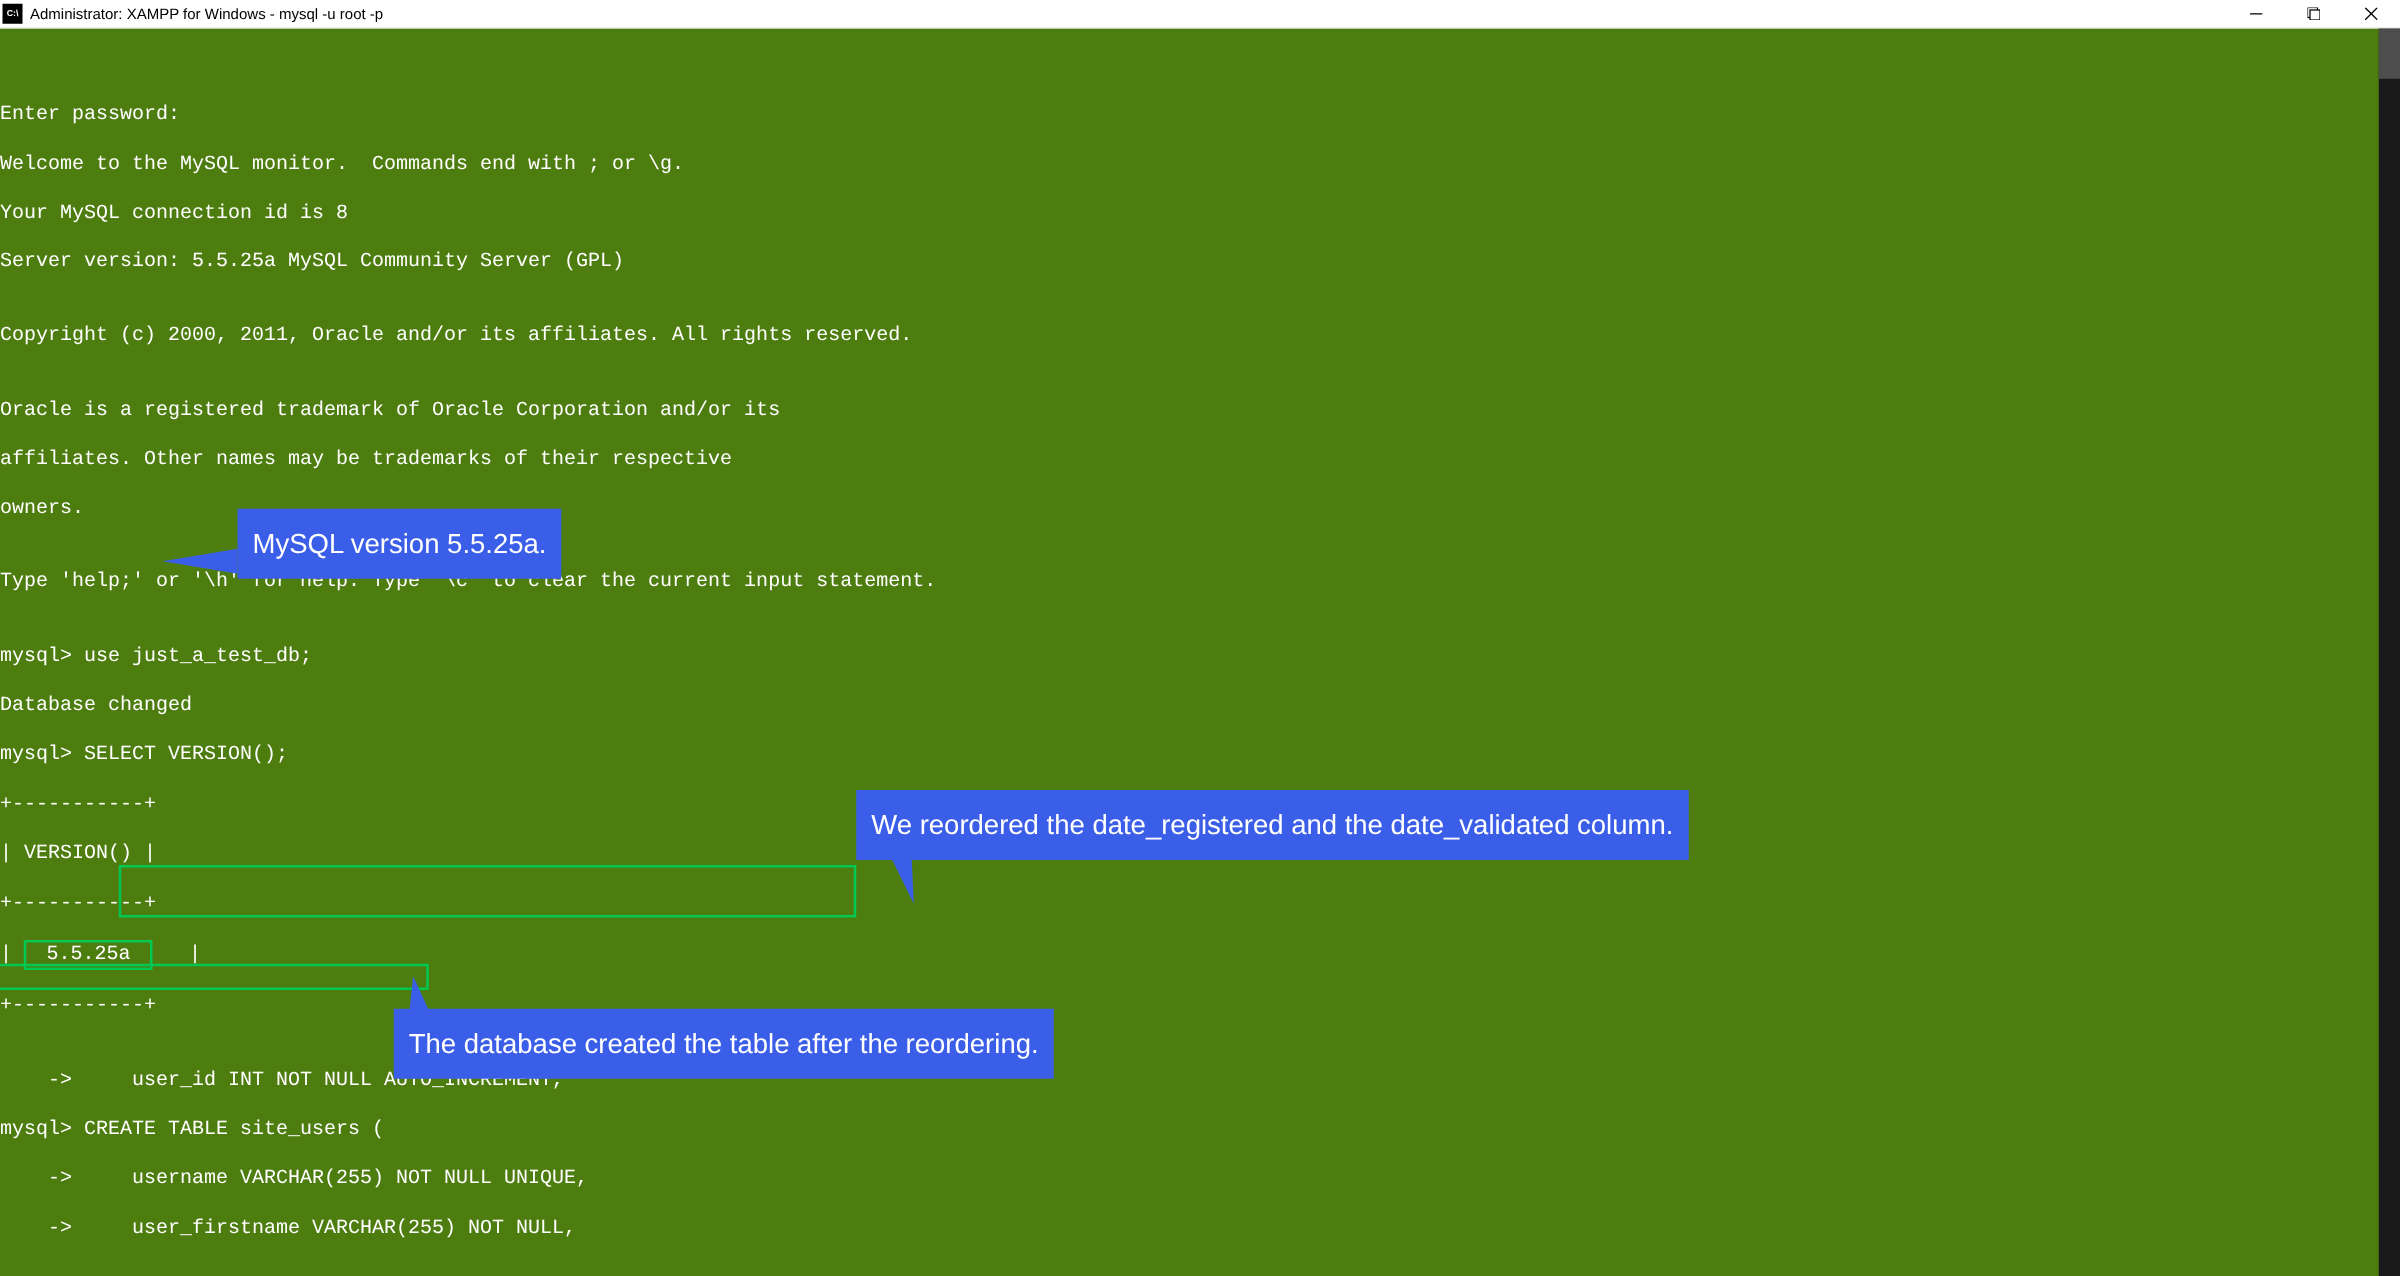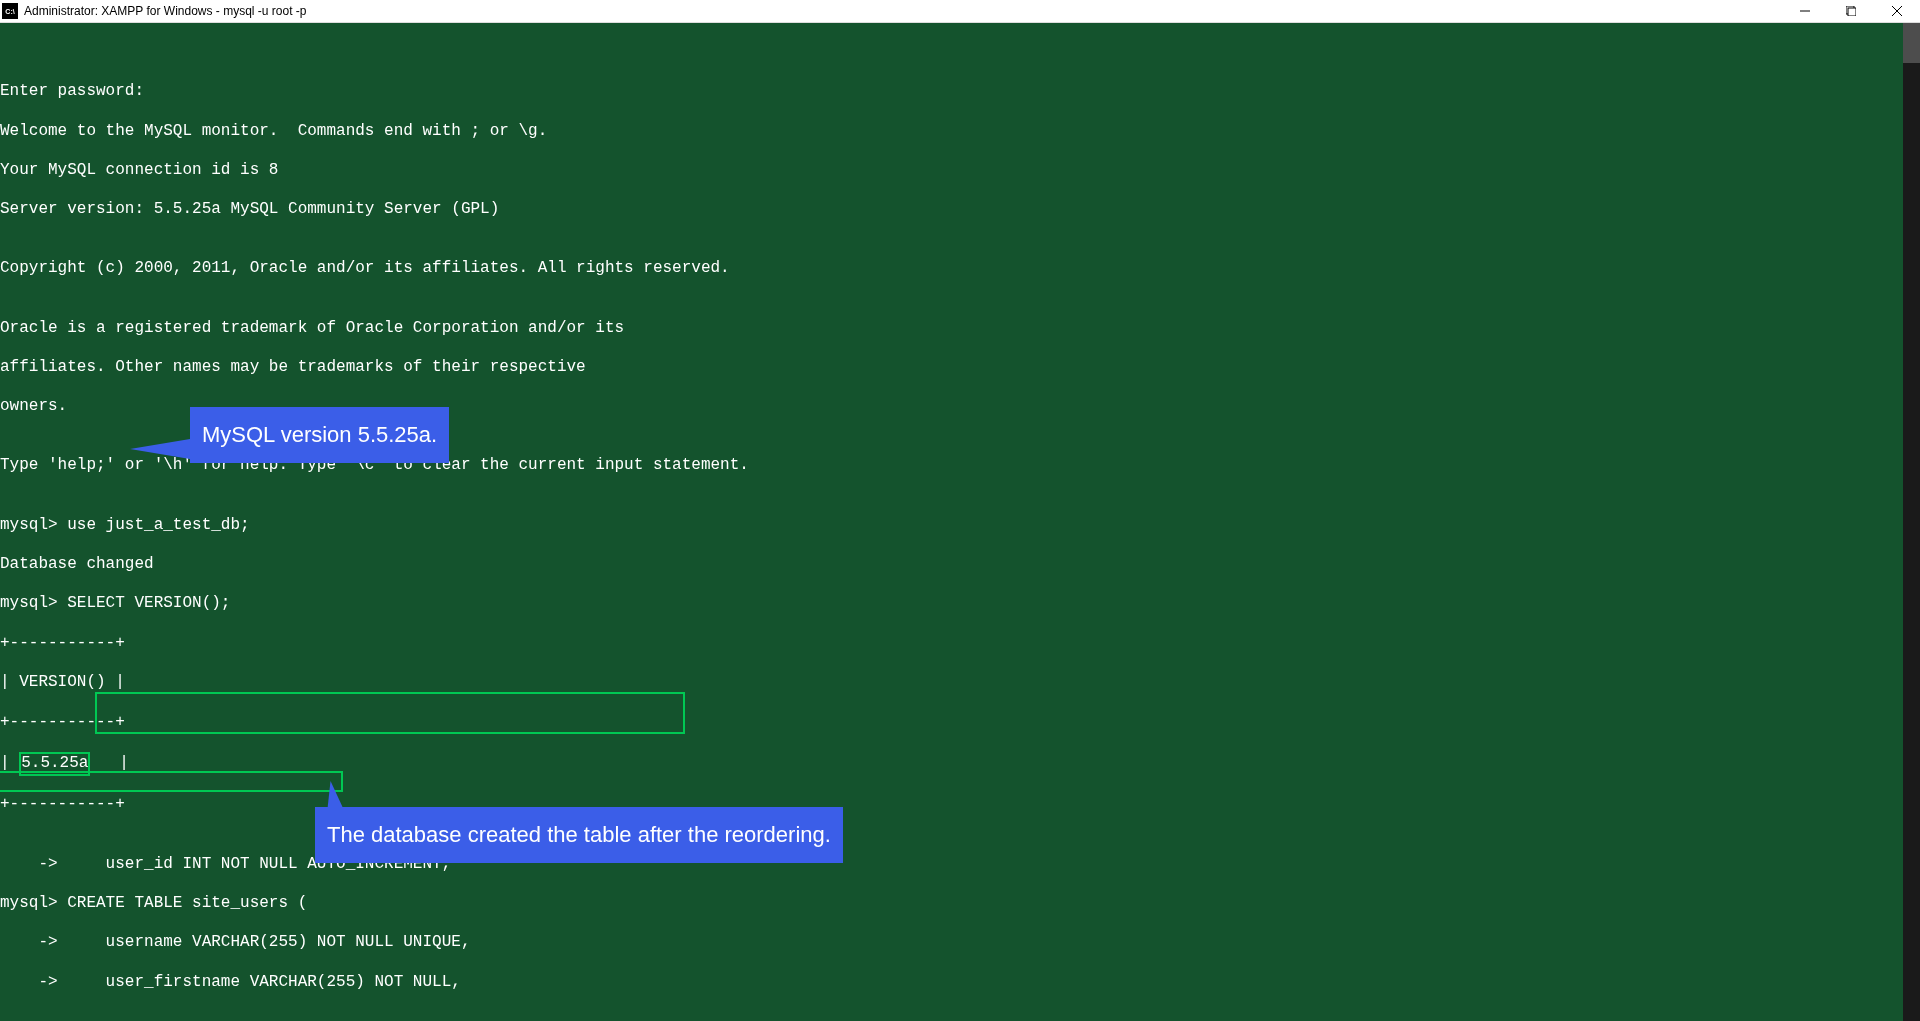--- a/index.html
+++ b/index.html
@@ -47,21 +47,21 @@
     width: 46px;
     height: 100%;
     display: flex;
     align-items: center;
     justify-content: center;
     font-family: 'Segoe UI', sans-serif;
     font-size: 11px;
     cursor: pointer;
   }
   .terminal {
-    background: #14532d;
+    background: #4d7c0f;
     color: #ffffff;
     font-size: 16px;
     line-height: 19.7px;
     padding: 0 0 0 0;
     height: calc(100% - 23px);
     position: relative;
     white-space: pre;
     font-family: 'Consolas', 'Courier New', monospace;
     letter-spacing: 0;
   }
@@ -82,21 +82,21 @@
     position: absolute;
     right: 0;
     top: 0;
     width: 17px;
     height: 40px;
     background: #4d4d4d;
   }
   .highlight-green-box {
     border: 2px solid #00c853;
     display: inline-block;
-    padding: 0 0;
+    padding: 0 16px;
   }
   .highlight-green-block {
     position: absolute;
     border: 2px solid #00c853;
   }
   .callout {
     position: absolute;
     background: #3b5ee8;
     color: #ffffff;
     padding: 18px 12px;
@@ -203,20 +203,24 @@
     
     <div class="highlight-green-block" style="left:-2px; top:709px; width:345px; height:21px;"></div>
 
     
     <div class="callout" style="left:190px; top:345px;">
       <div class="callout-pointer left"></div>
       <span>MySQL version 5.5.25a.</span>
     </div>
 
     
+    <div class="callout" style="left:685px; top:570px;">
+      <div class="callout-pointer down-left" style="left:30px;bottom:-35px;transform:skewX(15deg);border-top-width:45px;"></div>
+      <span>We reordered the date_registered and the date_validated column.</span>
+    </div>
 
     
     <div class="callout" style="left:315px; top:745px;">
       <div class="callout-pointer" style="border-left:8px solid transparent;border-right:8px solid transparent;border-bottom:28px solid #3b5ee8;left:10px;top:-26px;transform:skewX(10deg);"></div>
       <span>The database created the table after the reordering.</span>
     </div>
 
   </div>
   <div class="scrollbar-track">
     <div class="scrollbar-thumb"></div>

